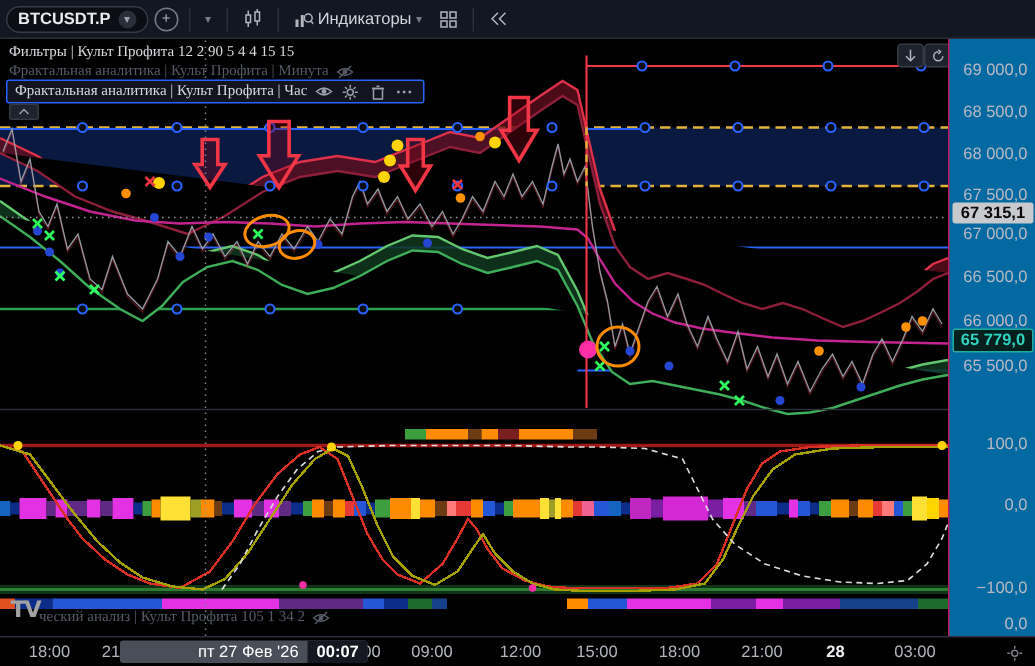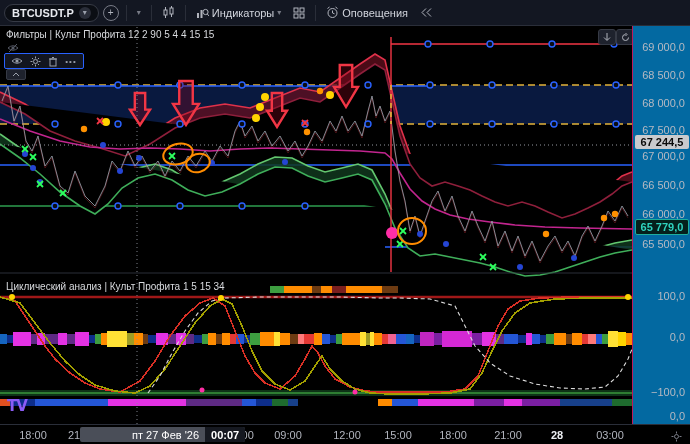--- a/index.html
+++ b/index.html
@@ -32,28 +32,28 @@
   .badge-teal{background:#04201c;color:#2fd2bf;border:1px solid #1fae9e;}
   #time-axis{position:absolute;left:0;top:424px;width:690px;height:20px;background:#000;
              border-top:1px solid #2a2e39;z-index:25;}
   .ttick{position:absolute;top:50%;transform:translate(-50%,-50%);font-size:11px;color:#b2b5be;white-space:nowrap;}
   .ttick.day{color:#eceef2;font-weight:bold;}
   #time-badge{position:absolute;left:80px;top:2px;height:15px;display:flex;align-items:center;
               background:#4a4e58;border-radius:2px;overflow:hidden;font-size:11px;z-index:26;padding-left:46px;}
   #time-badge .d{padding:0 6px;color:#fff;}
   #time-badge .t{padding:0 6px;color:#fff;font-weight:bold;background:#151820;height:100%;display:flex;align-items:center;}
   
-  .legend{position:absolute;font-size:10px;display:flex;align-items:flex-start;gap:4px;z-index:15;white-space:nowrap;}
+  .legend{position:absolute;font-size:10px;display:flex;align-items:flex-start;gap:4px;z-index:15;white-space:nowrap;font-family:Liberation Serif, serif;}
   .legend .txt{color:#d8dade;}
   .legend.muted .txt{color:#565a66;}
   .legend-box{border:1px solid #2962ff;background:rgba(19,23,34,.92);border-radius:2px;padding:1px 5px;}
   .lg-ic{display:inline-flex;align-items:center;justify-content:center;width:14px;height:12px;cursor:pointer;color:#9aa0ab;}
   .collapse-chip{position:absolute;left:6px;top:69px;width:18px;height:9px;background:#1e222d;border:1px solid #363a45;
                  border-radius:2px;display:flex;align-items:center;justify-content:center;z-index:15;cursor:pointer;}
-  #tv-logo{position:absolute;left:7px;top:397px;z-index:16;font-weight:900;font-size:15px;color:#8b5cf6;
+  #tv-logo{position:absolute;left:7px;top:397px;z-index:16;font-weight:900;font-size:15px;color:#a3a3a3;
            letter-spacing:-1px;font-family:"DejaVu Sans",sans-serif;}
   .mini-btn{position:absolute;width:16px;height:14px;background:#1e222d;border:1px solid #363a45;border-radius:3px;
             display:flex;align-items:center;justify-content:center;color:#b2b5be;font-size:9px;z-index:18;cursor:pointer;}
   #ts-gear{position:absolute;right:8px;top:3px;color:#787b86;z-index:26;cursor:pointer;}
 </style>
 </head>
 <body>
 
 <div id="app">
 
@@ -91,30 +91,20 @@
     </span>
     <span class="tb-btn">
       <svg class="ic" width="12" height="12" viewBox="0 0 12 12">
         <rect x="1" y="1" width="4" height="4" fill="none" stroke="#b2b5be"></rect>
           <rect x="7" y="1" width="4" height="4" fill="none" stroke="#b2b5be"></rect>
         <rect x="1" y="7" width="4" height="4" fill="none" stroke="#b2b5be"></rect>
           <rect x="7" y="7" width="4" height="4" fill="none" stroke="#b2b5be"></rect>
       </svg>
     </span>
     <span class="tb-sep"></span>
-    <span class="tb-btn">
-      <svg class="ic" width="13" height="13" viewBox="0 0 13 13">
-        <circle cx="6.5" cy="7" r="4.5" fill="none" stroke="#b2b5be"></circle>
-          <line x1="6.5" y1="7" x2="6.5" y2="4.5" stroke="#b2b5be"></line>
-        <line x1="6.5" y1="7" x2="8.5" y2="7.8" stroke="#b2b5be"></line>
-          <line x1="1.5" y1="2.5" x2="3.5" y2="1" stroke="#b2b5be"></line>
-          <line x1="11.5" y1="2.5" x2="9.5" y2="1" stroke="#b2b5be"></line>
-      </svg>
-      <span>Оповещения</span>
-    </span>
     <span class="tb-btn">
       <svg class="ic" width="13" height="11" viewBox="0 0 13 11">
         <polyline points="6,1.5 2,5.5 6,9.5" fill="none" stroke="#b2b5be"></polyline>
           <polyline points="11,1.5 7,5.5 11,9.5" fill="none" stroke="#b2b5be"></polyline>
       </svg>
 
     </span>
 
   </div>
 
@@ -334,29 +324,31 @@
       <circle cx="628" cy="296" r="3" fill="#ffd400"></circle>
       <circle cx="355" cy="391" r="2.5" fill="#ff2ea6"></circle>
       <circle cx="202" cy="389" r="2.5" fill="#ff2ea6"></circle>
       <line x1="137" y1="26" x2="137" y2="423" stroke="#8a8e99" stroke-width="1" stroke-dasharray="1,3" opacity="0.9"></line>
     </svg>
 
   <div class="legend" style="left:6px;top:29px;">
     <span class="txt">Фильтры | Культ Профита 12 2 90 5 4 4 15 15</span>
   </div>
   <div class="legend muted" style="left:6px;top:42px;">
+    <span class="txt">Фрактальная аналитика | Культ Профита | Минута</span>
     <span class="lg-ic">
       <svg width="12" height="10" viewBox="0 0 12 10">
           <path d="M1 5 Q6 0.5 11 5 Q6 9.5 1 5 Z" fill="none" stroke="#565a66"></path>
           <circle cx="6" cy="5" r="1.6" fill="#565a66"></circle>
           <line x1="2" y1="9" x2="10" y2="1" stroke="#565a66"></line>
         </svg>
     </span>
   </div>
   <div class="legend legend-box" style="left:4px;top:53px;">
+    <span class="txt">Фрактальная аналитика | Культ Профита | Час</span>
     <span class="lg-ic">
       <svg width="12" height="10" viewBox="0 0 12 10">
           <path d="M1 5 Q6 0.5 11 5 Q6 9.5 1 5 Z" fill="none" stroke="#9aa0ab"></path>
           <circle cx="6" cy="5" r="1.6" fill="#9aa0ab"></circle>
         </svg>
     </span>
     <span class="lg-ic">
       <svg width="11" height="11" viewBox="0 0 11 11">
           <circle cx="5.5" cy="5.5" r="2" fill="none" stroke="#9aa0ab"></circle>
           <g stroke="#9aa0ab">
@@ -379,24 +371,31 @@
         </svg>
     </span>
     <span class="lg-ic" style="font-size:8px;letter-spacing:1px;color:#9aa0ab;">•••</span>
   </div>
   <div class="collapse-chip">
     <svg width="8" height="5" viewBox="0 0 8 5">
         <polyline points="1,4 4,1 7,4" fill="none" stroke="#9aa0ab"></polyline>
       </svg>
   </div>
 
-  <div class="legend" style="left:6px;top:281px;">
-    <span class="txt">Циклический анализ | Культ Профита 1 5 15 34</span>
-  </div>
   <div id="tv-logo">TV</div>
+  <div class="legend muted" style="left:26px;top:406px;">
+    <span class="txt">ческий анализ | Культ Профита 105 1 34 2</span>
+    <span class="lg-ic">
+      <svg width="12" height="10" viewBox="0 0 12 10">
+          <path d="M1 5 Q6 0.5 11 5 Q6 9.5 1 5 Z" fill="none" stroke="#565a66"></path>
+          <circle cx="6" cy="5" r="1.6" fill="#565a66"></circle>
+          <line x1="2" y1="9" x2="10" y2="1" stroke="#565a66"></line>
+        </svg>
+    </span>
+  </div>
 
   <div class="mini-btn" style="left:598px;top:29px;">
     <svg width="8" height="9" viewBox="0 0 8 9">
         <line x1="4" y1="0" x2="4" y2="7" stroke="#b2b5be"></line>
         <polyline points="1,4.5 4,7.5 7,4.5" fill="none" stroke="#b2b5be"></polyline>
       </svg>
   </div>
   <div class="mini-btn" style="left:616px;top:29px;">
     <svg width="9" height="9" viewBox="0 0 9 9">
         <path d="M7.5 4.5 A3 3 0 1 1 4.5 1.5" fill="none" stroke="#b2b5be"></path>
@@ -410,21 +409,21 @@
       <div class="tick" style="top: 77px;">68 000,0</div>
       <div class="tick" style="top: 104px;">67 500,0</div>
       <div class="tick" style="top: 130px;">67 000,0</div>
       <div class="tick" style="top: 159px;">66 500,0</div>
       <div class="tick" style="top: 188px;">66 000,0</div>
       <div class="tick" style="top: 218px;">65 500,0</div>
       <div class="tick" style="top: 270px;">100,0</div>
       <div class="tick" style="top: 311px;">0,0</div>
       <div class="tick" style="top: 366px;">−100,0</div>
       <div class="tick" style="top: 390px;">0,0</div>
-      <div class="badge-price badge-last" style="top: 116px;">67 244,5</div>
+      <div class="badge-price badge-last" style="top: 116px;">67 315,1</div>
       <div class="badge-price badge-teal" style="top: 201px;">65 779,0</div>
     </div>
 
   <div id="time-axis">
     <div id="time-badge">
       <span class="d">пт 27 Фев '26</span>
       <span class="t">00:07</span>
     </div>
     <span id="ts-gear">
       <svg width="11" height="11" viewBox="0 0 11 11">

